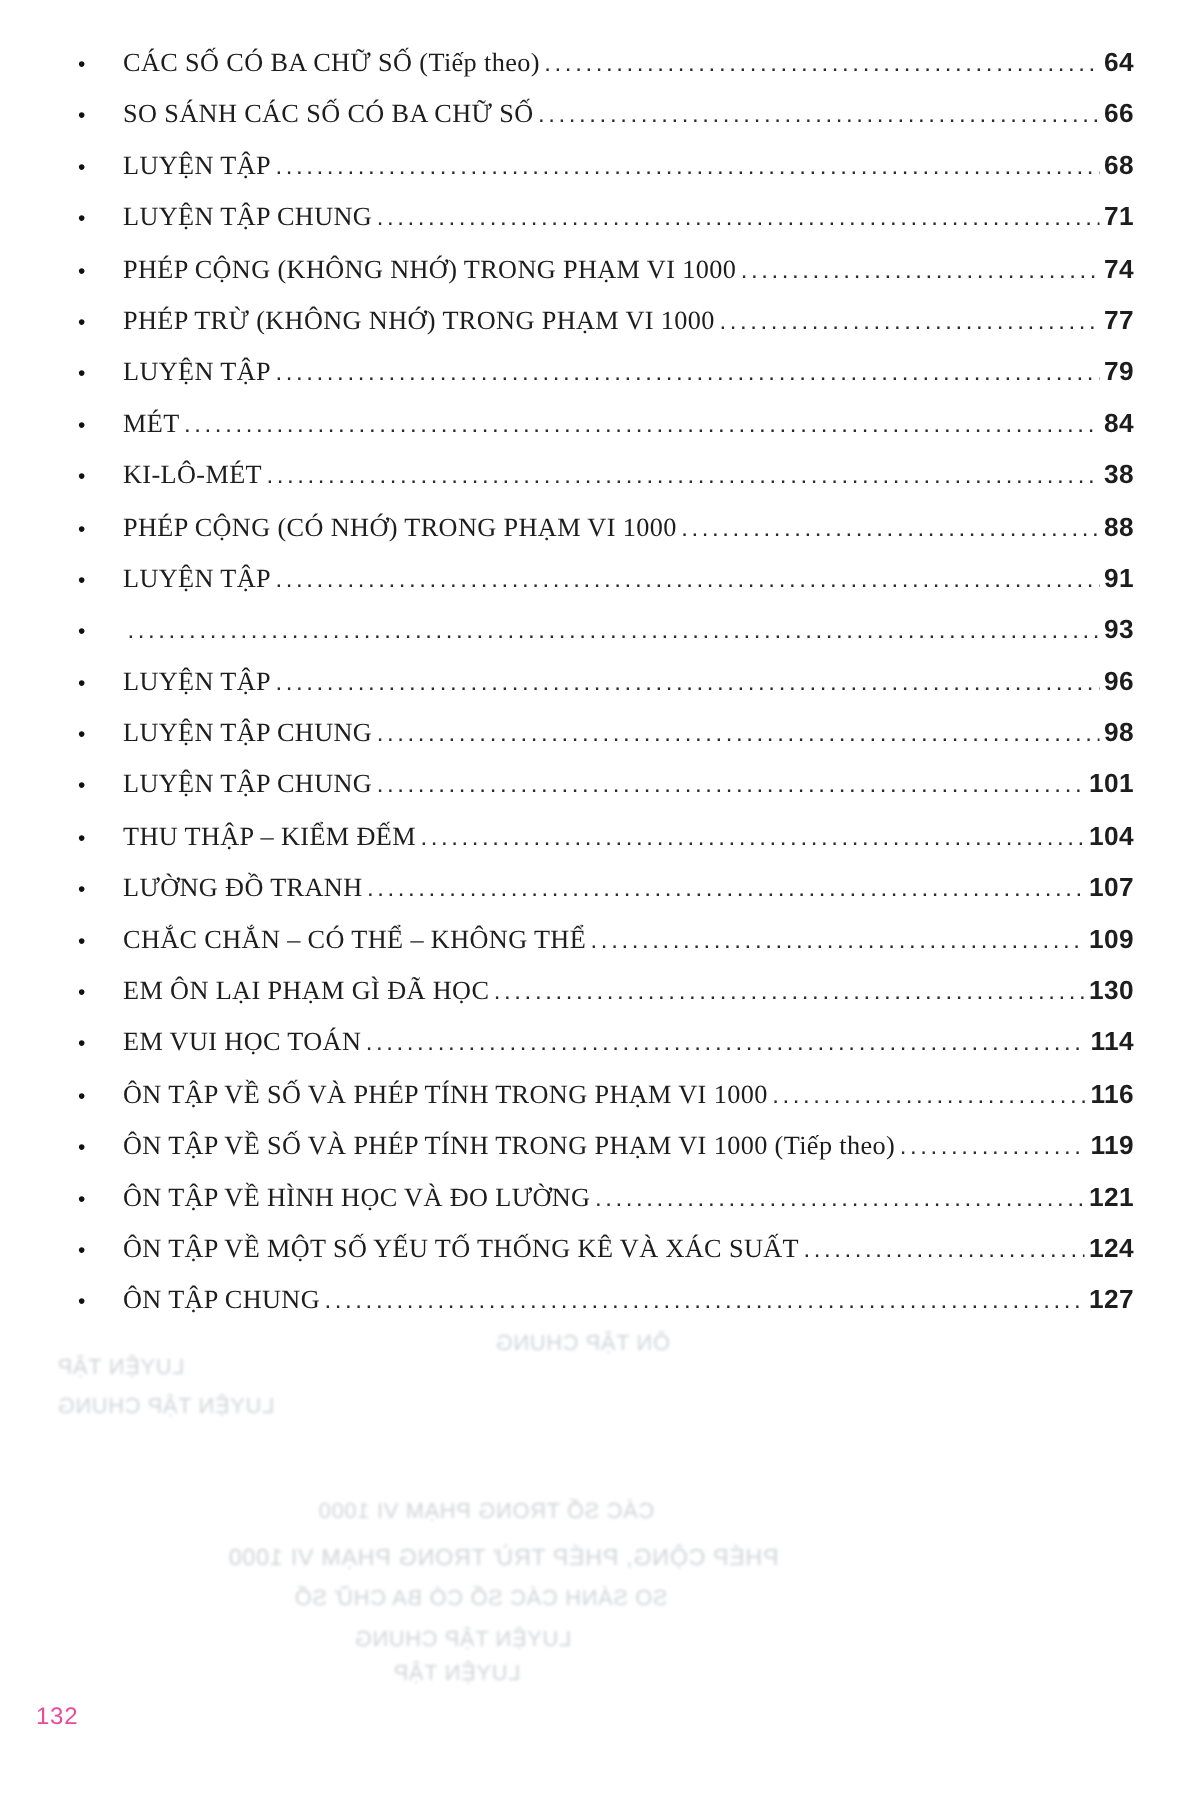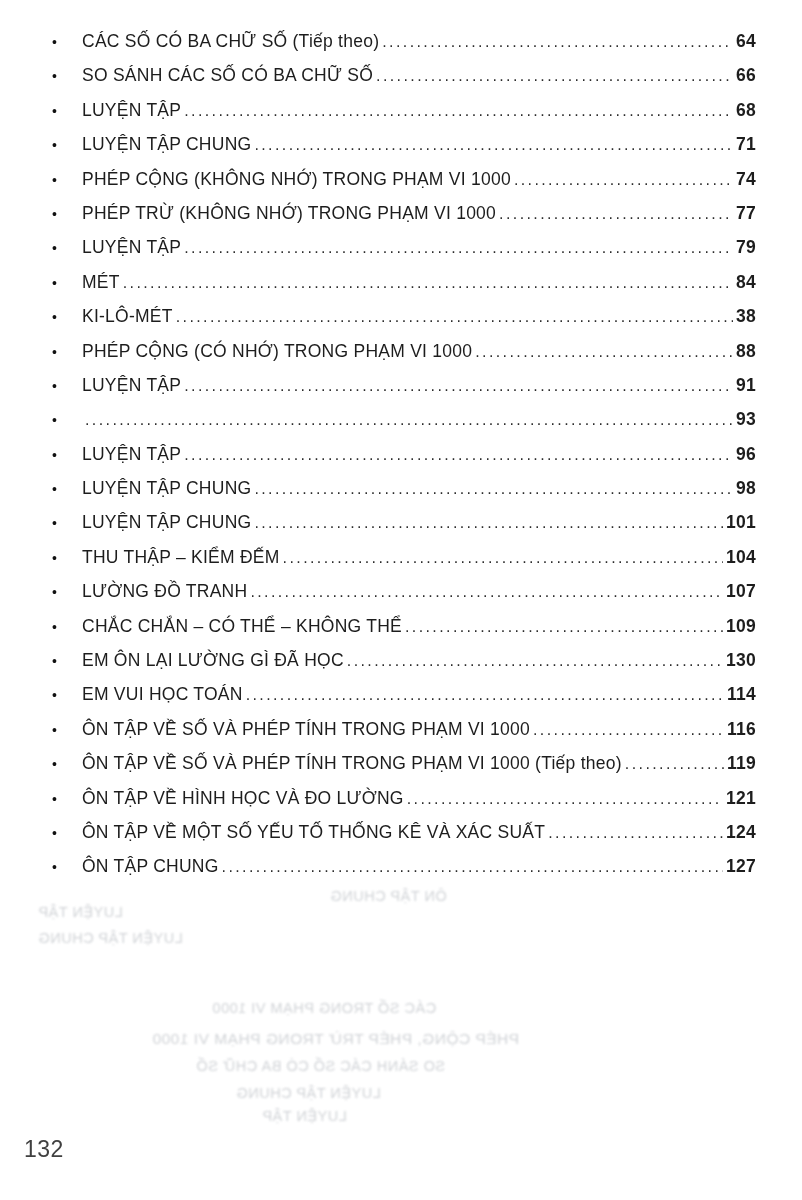--- a/index.html
+++ b/index.html
@@ -31,20 +31,21 @@
   }
   .bullet {
     flex: none;
     width: 30px;
     font-size: 14px;
     color: #111;
   }
   .title {
     flex: none;
     font-weight: 400;
+    font-family: Liberation Serif, serif;
   }
   .dots {
     flex: 1 1 auto;
     overflow: hidden;
     white-space: nowrap;
     margin: 0 3px;
     min-width: 0;
   }
   .dots::before {
     content: "..........................................................................................................................................................";
@@ -53,22 +54,22 @@
     color: #2b2b2b;
   }
   .pagenum {
     flex: none;
     font-weight: bold;
   }
   .folio {
     position: absolute;
     left: 24px;
     top: 1136px;
-    font-size: 23px;
-    color: #404040;
+    font-size: 16px;
+    color: #ec4899;
     letter-spacing: 0.5px;
   }
   
   .ghost {
     position: absolute;
     inset: 0;
     pointer-events: none;
   }
   .gl {
     position: absolute;
@@ -208,21 +209,21 @@
     <span class="pagenum">107</span>
   </li>
       <li class="toc-row">
     <span class="bullet">•</span>
     <span class="title">CHẮC CHẮN – CÓ THỂ – KHÔNG THỂ</span>
     <span class="dots"></span>
     <span class="pagenum">109</span>
   </li>
       <li class="toc-row">
     <span class="bullet">•</span>
-    <span class="title">EM ÔN LẠI LƯỜNG GÌ ĐÃ HỌC</span>
+    <span class="title">EM ÔN LẠI PHẠM GÌ ĐÃ HỌC</span>
     <span class="dots"></span>
     <span class="pagenum">130</span>
   </li>
       <li class="toc-row">
     <span class="bullet">•</span>
     <span class="title">EM VUI HỌC TOÁN</span>
     <span class="dots"></span>
     <span class="pagenum">114</span>
   </li>
       <li class="toc-row">

